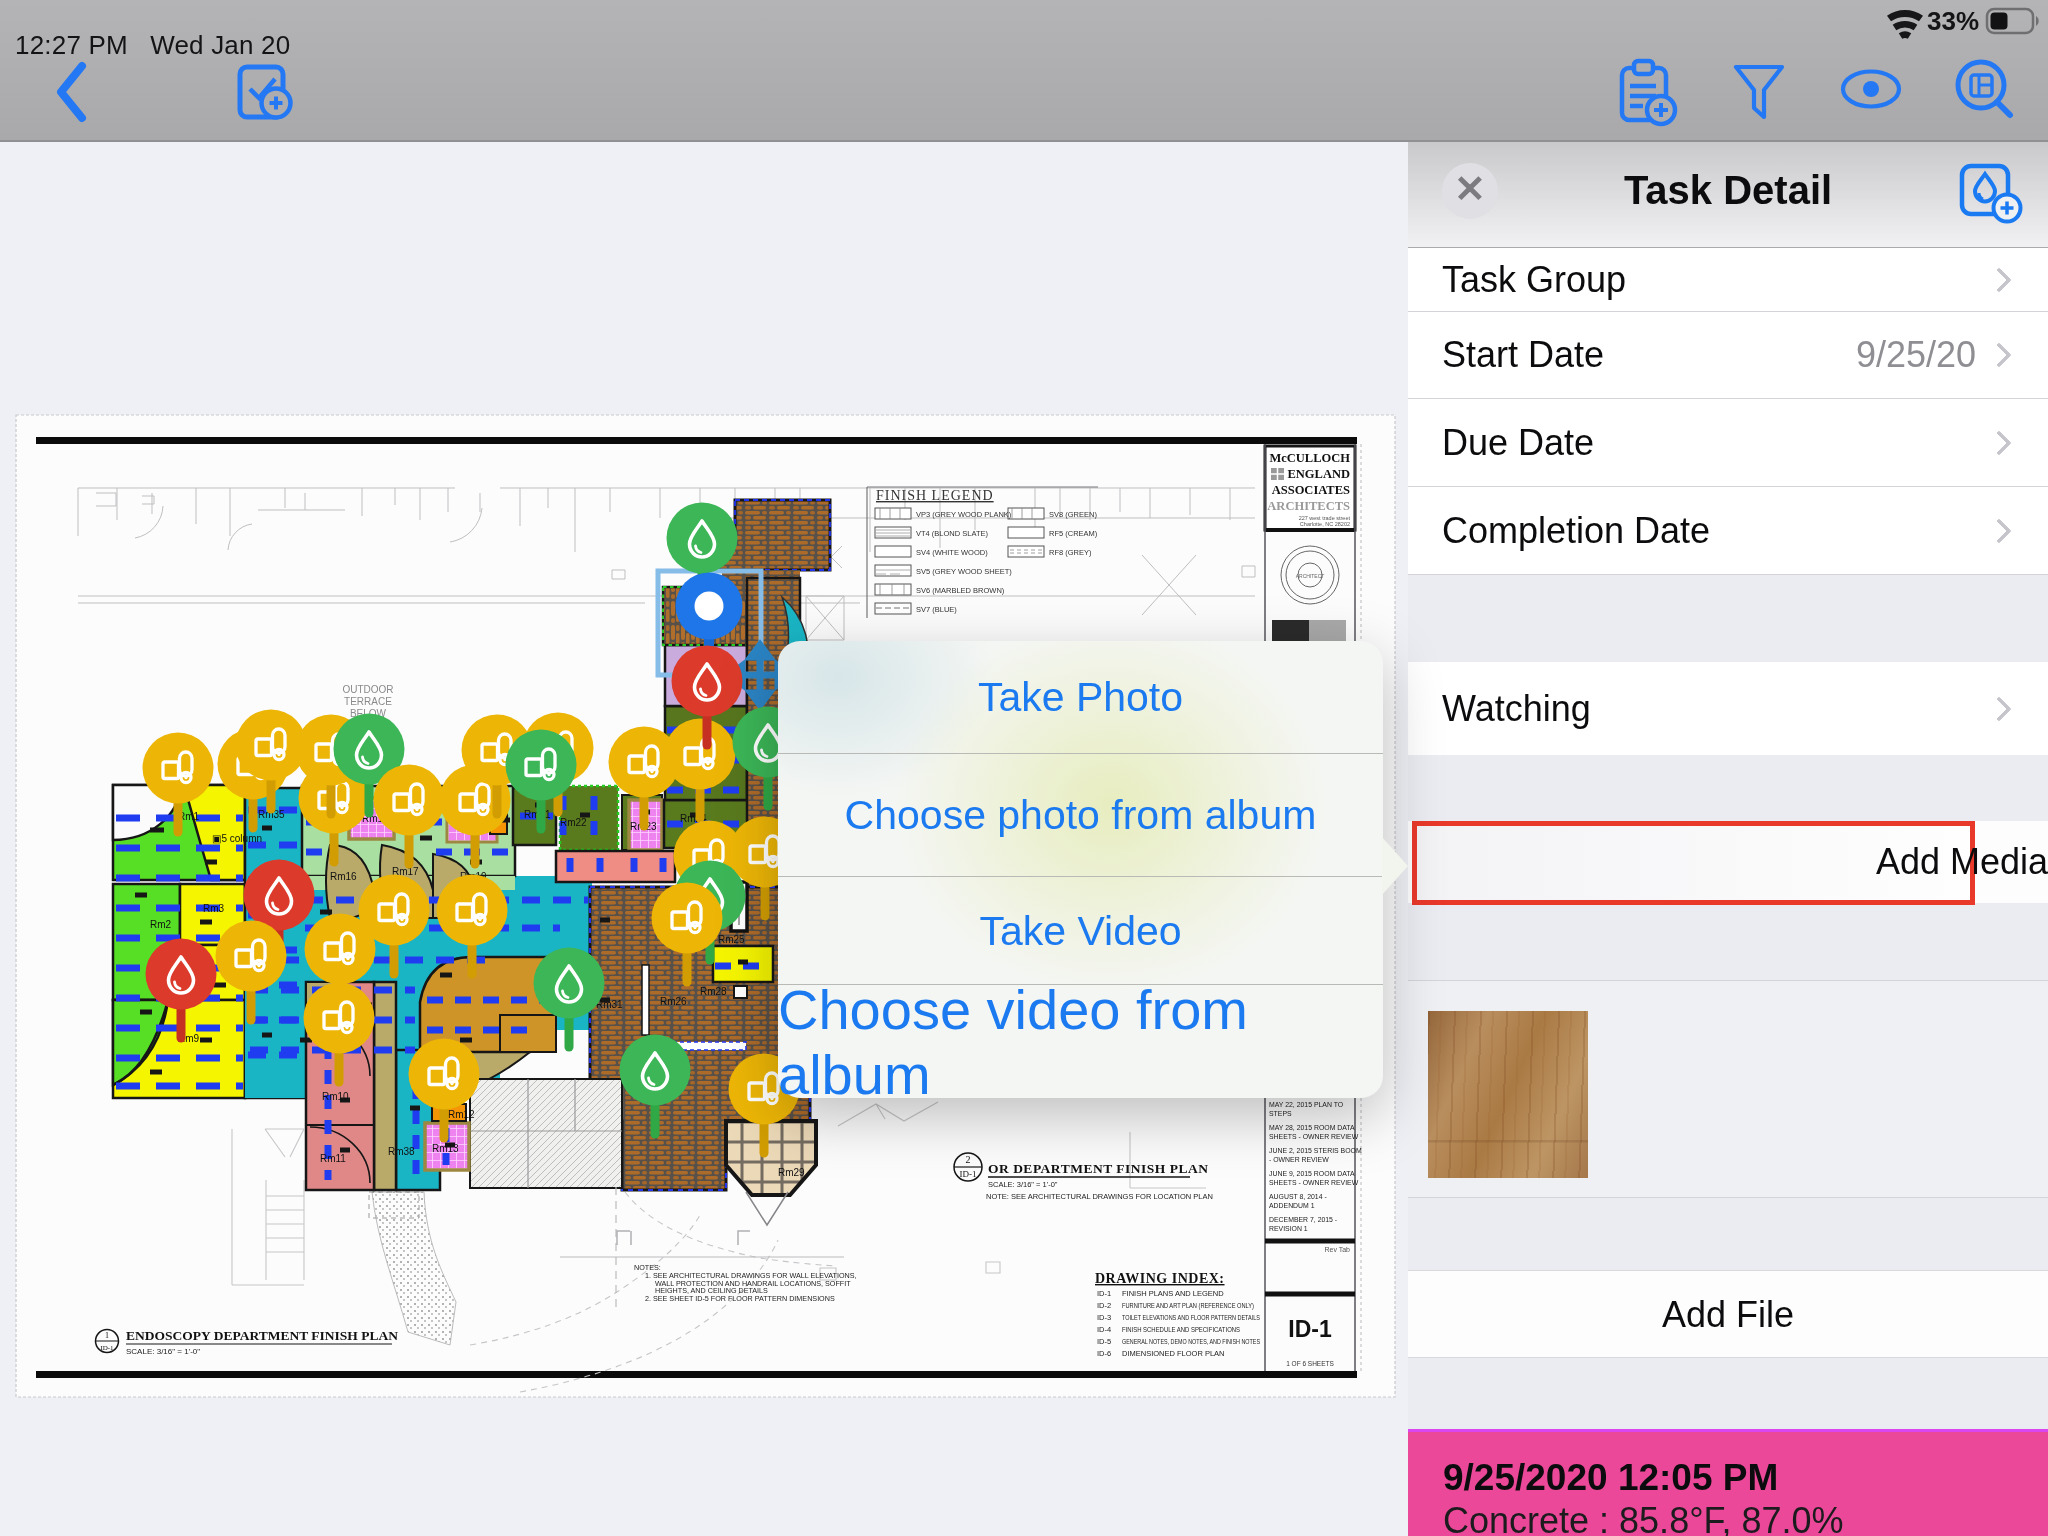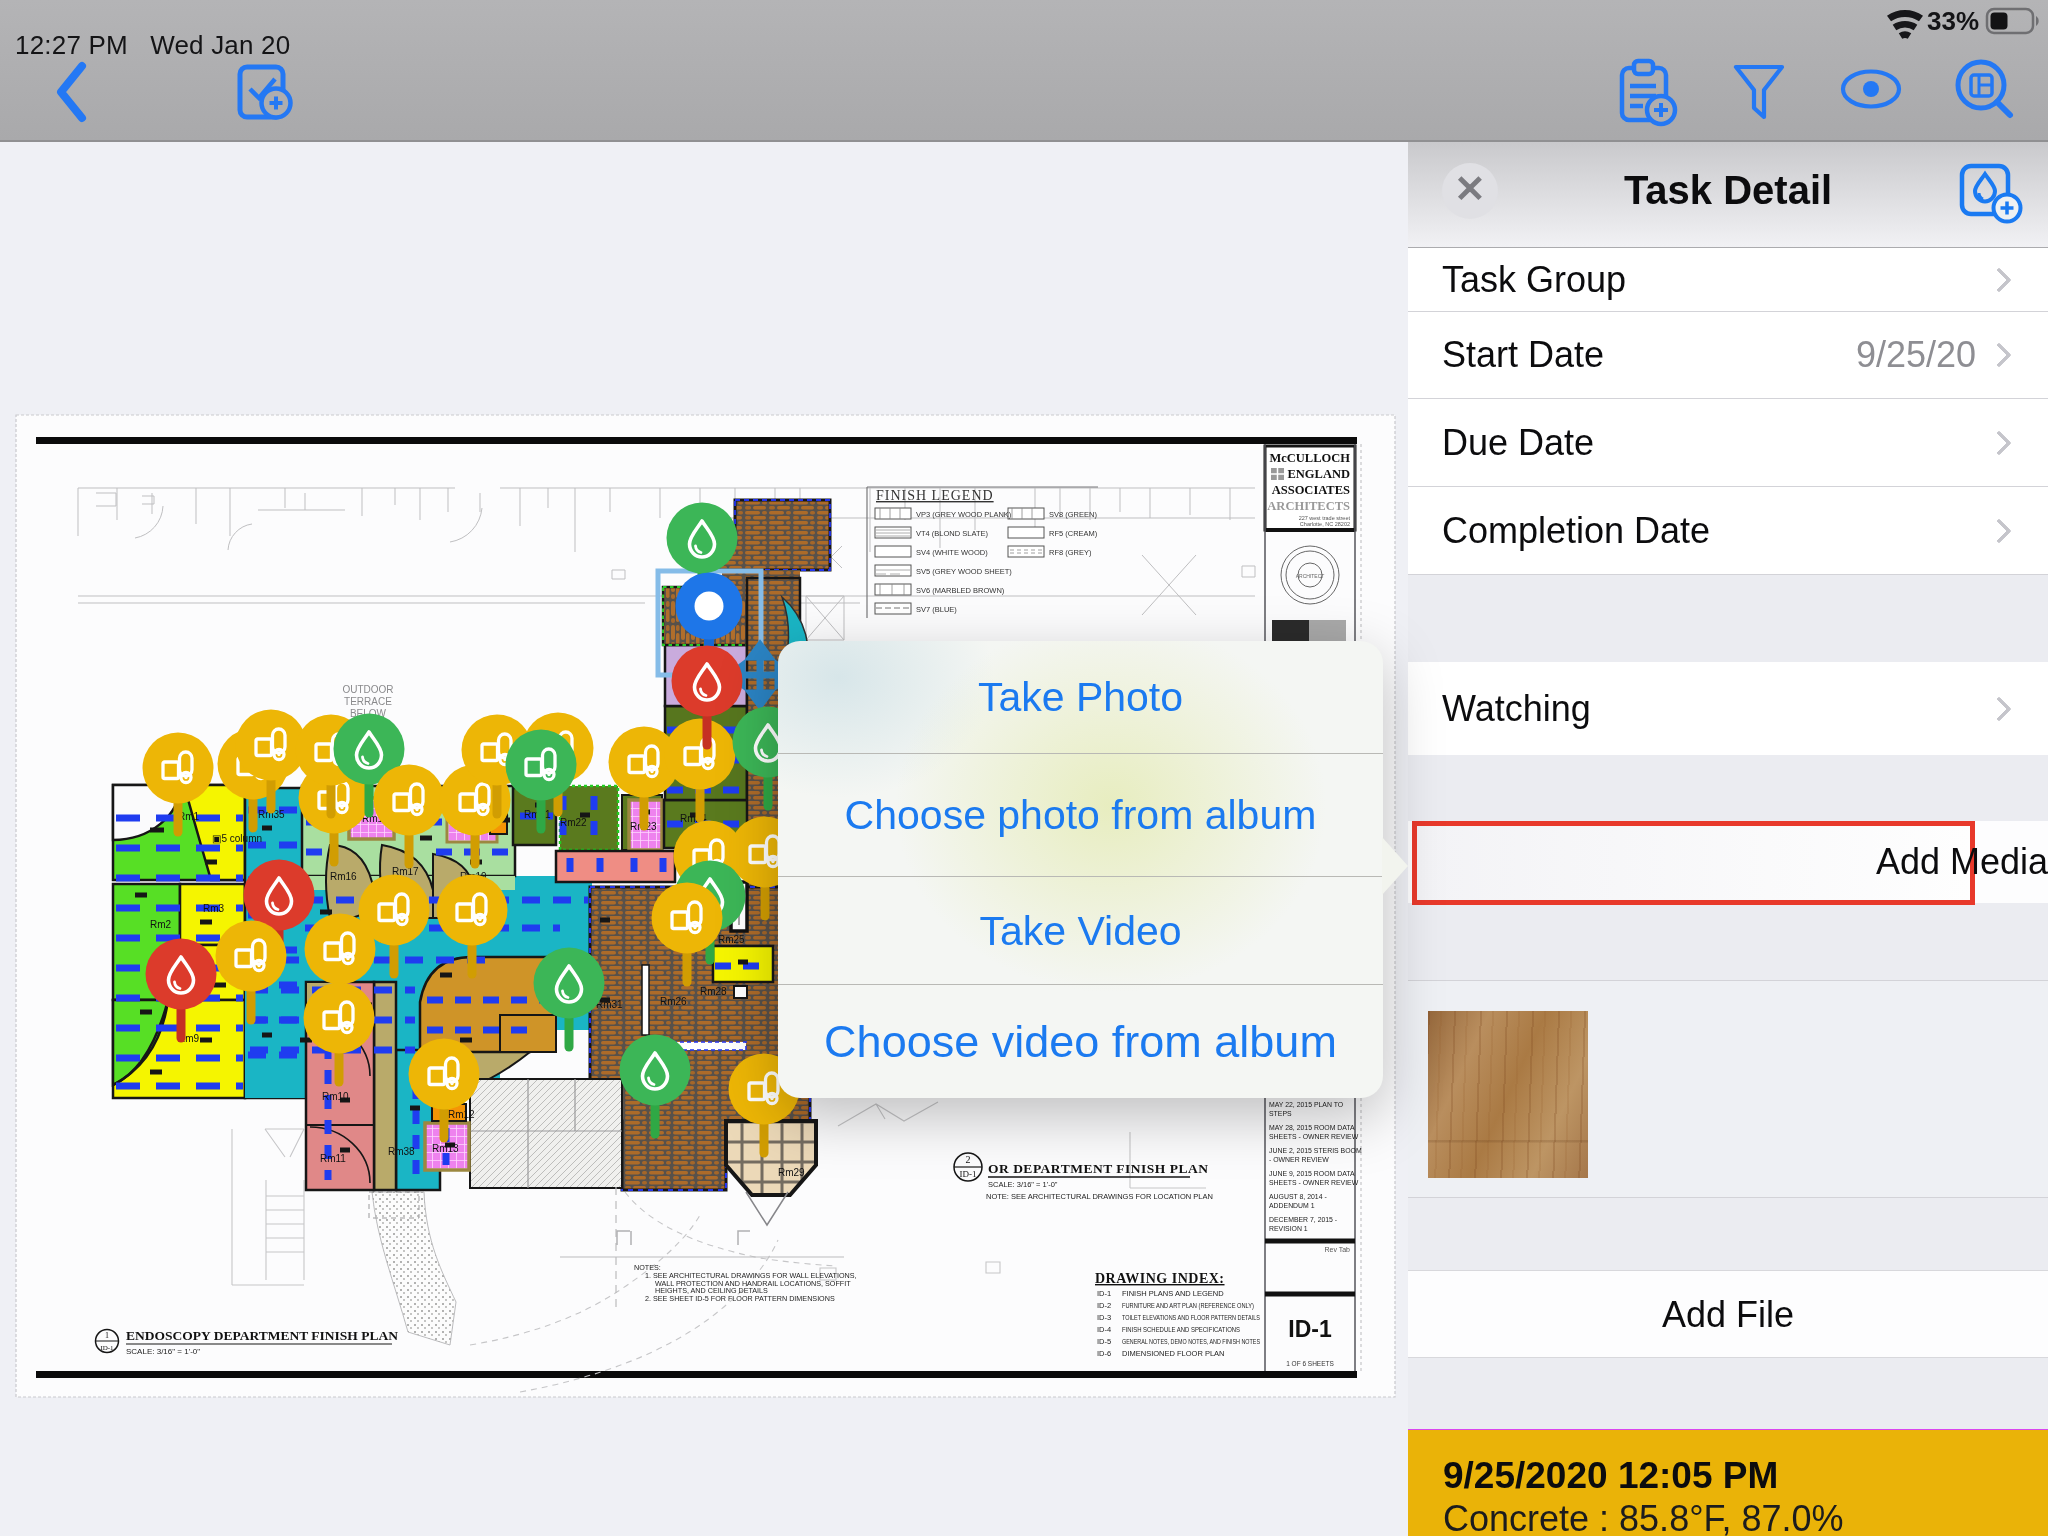--- a/index.html
+++ b/index.html
@@ -114,21 +114,21 @@
   <div class="abs" style="left:0;top:839px;width:640px;height:216px;background:#eef0f4"></div>
   <div class="abs" style="left:20px;top:869px;width:160px;height:167px;background:
       linear-gradient(180deg, rgba(0,0,0,0) 0 77%, rgba(90,50,20,.18) 77.5% 78.5%, rgba(0,0,0,0) 79%),
       repeating-linear-gradient(92deg, rgba(120,65,25,.22) 0 2px, rgba(0,0,0,0) 2px 12px, rgba(150,95,45,.18) 12px 14px, rgba(0,0,0,0) 14px 26px),
       linear-gradient(115deg,#96683c,#b98e5e 26%,#aa7a44 50%,#bd9564 76%,#a5774a);
       background-color:#ad7f50;"></div>
   <div class="abs" style="left:0;top:1055px;width:640px;height:1px;background:#d3d3d8"></div>
 
   <div class="abs" style="left:0;top:1128px;width:640px;height:88px;background:#fdfdfe;border-top:1px solid #d8d8dc;border-bottom:1px solid #d8d8dc;font-size:36px;color:#0c0c0e;text-align:center;line-height:88px;">Add File</div>
 
-  <div class="abs" style="left:0;top:1287px;width:640px;height:107px;background:#eab308;border-top:1px solid #d946ef;">
+  <div class="abs" style="left:0;top:1287px;width:640px;height:107px;background:#ec4899;border-top:3px solid #d946ef;">
     <div class="abs" style="left:35px;top:25px;font-size:37px;font-weight:bold;color:#0c0c0e;">9/25/2020 12:05 PM</div>
     <div class="abs" style="left:35px;top:68px;font-size:36px;color:#1c1c1e;">Concrete : 85.8°F, 87.0%</div>
   </div>
 </div>
 <svg id="plan" class="abs" style="left:0;top:0;z-index:5" width="2048" height="1536" viewBox="0 0 2048 1536">
 <defs>
   <pattern id="brickH" width="24" height="10" patternUnits="userSpaceOnUse">
     <rect width="24" height="10" fill="#58514a"></rect>
     <rect x="1" y="1" width="15" height="3.6" rx="1.8" fill="#ad6b29"></rect>
     <rect x="18" y="1" width="5" height="3.6" rx="1.8" fill="#a56628"></rect>
@@ -529,15 +529,15 @@
 </svg>
 
 <div class="abs" style="left:778px;top:641px;width:605px;height:457px;z-index:50;border-radius:22px;
   background:radial-gradient(ellipse 300px 260px at 55% 36%, rgba(219,228,140,0.5), rgba(219,228,140,0) 72%),
              radial-gradient(ellipse 260px 200px at 10% 8%, rgba(212,228,232,0.9), rgba(212,228,232,0) 60%),
              #f4f6f3;
   box-shadow:0 18px 60px rgba(0,0,0,0.25);">
   <div style="position:absolute;left:0;top:0;width:605px;height:113px;font-size:41px;color:#1b7af0;display:flex;align-items:center;justify-content:center;border-bottom:1px solid #b9b9b5;">Take Photo</div>
   <div style="position:absolute;left:0;top:114px;width:605px;height:122px;font-size:41px;color:#1b7af0;display:flex;align-items:center;justify-content:center;border-bottom:1px solid #b9b9b5;">Choose photo from album</div>
   <div style="position:absolute;left:0;top:237px;width:605px;height:107px;font-size:41px;color:#1b7af0;display:flex;align-items:center;justify-content:center;border-bottom:1px solid #b9b9b5;">Take Video</div>
-  <div style="position:absolute;left:0;top:345px;width:605px;height:112px;font-size:45px;color:#1b7af0;display:flex;align-items:center;justify-content:center;">Choose video from album</div>
+  <div style="position:absolute;left:0;top:345px;width:605px;height:112px;font-size:56px;color:#1b7af0;display:flex;align-items:center;justify-content:center;">Choose video from album</div>
   <div style="position:absolute;right:-25px;top:196px;width:0;height:0;border-top:29px solid transparent;border-bottom:29px solid transparent;border-left:26px solid #f2f4ee;"></div>
 </div>
 
 </body></html>

